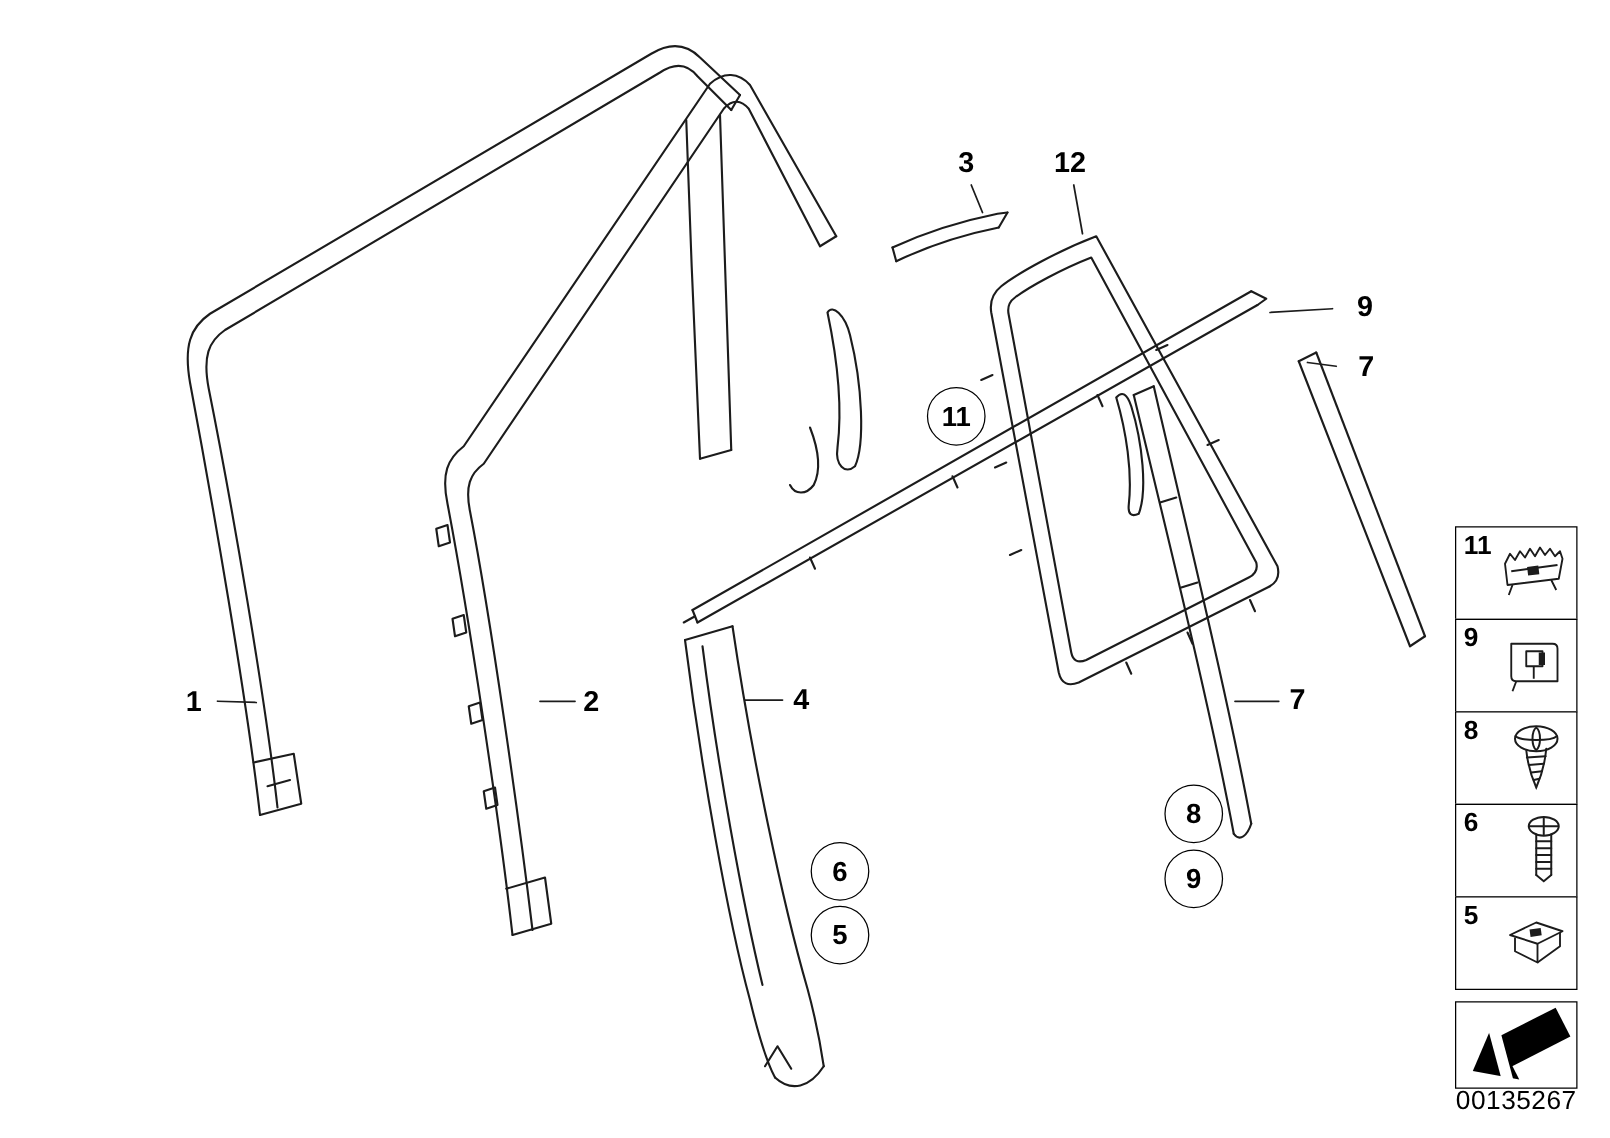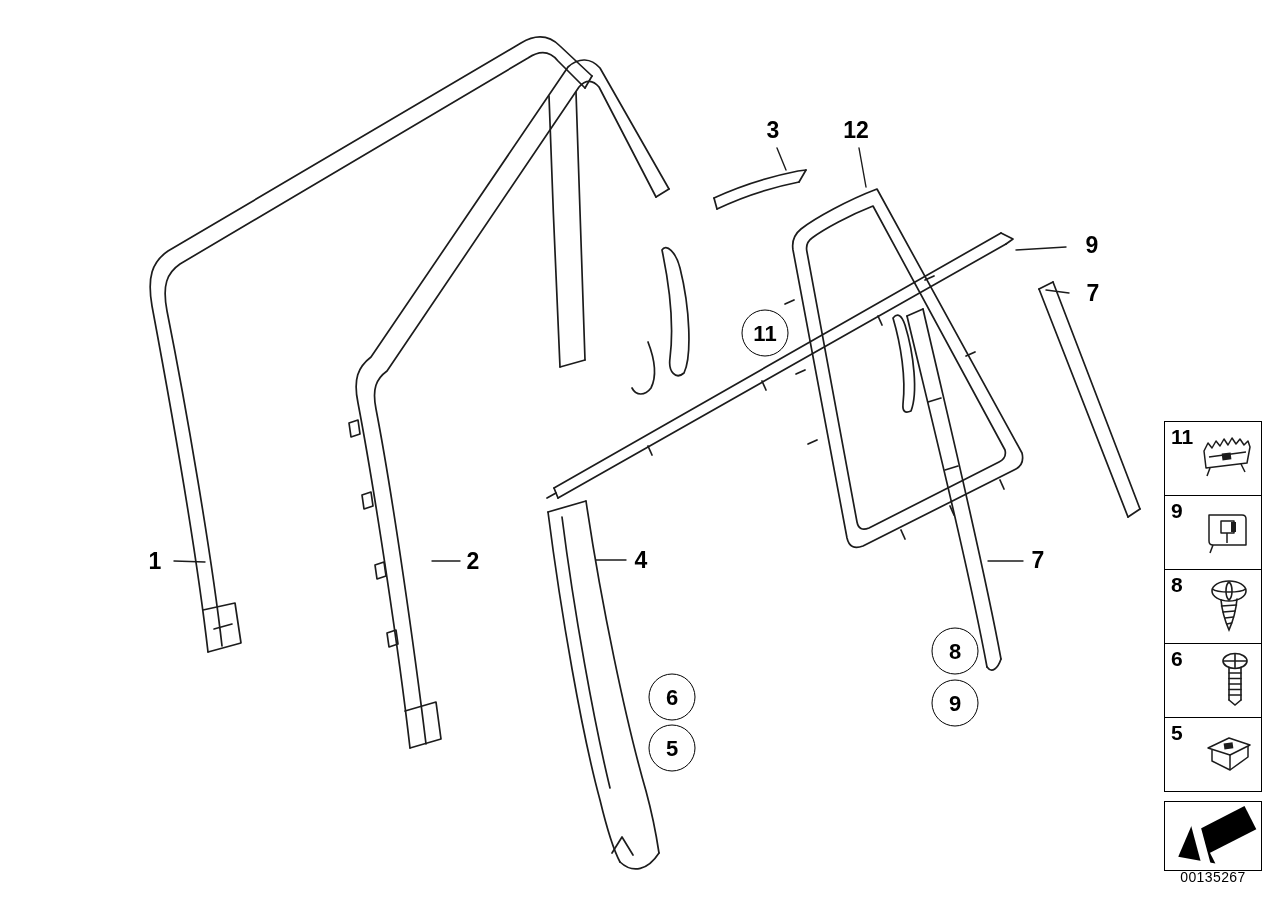--- a/index.html
+++ b/index.html
@@ -29,21 +29,21 @@
     position:absolute;left:6px;top:4px;font-weight:bold;font-size:21px;line-height:1;
   }
   .legend-icon{position:absolute;right:3px;top:50%;transform:translateY(-50%)}
   .arrow-box{
     position:absolute;left:1164px;top:801px;width:98px;height:70px;
     box-sizing:border-box;border:1.4px solid #000;background:#fff;
     display:flex;align-items:center;justify-content:center;
   }
   .doc-number{
     position:absolute;left:1158px;top:869px;width:110px;text-align:center;
-    font-size:14px;letter-spacing:.4px;
+    font-size:21px;letter-spacing:.4px;
   }
 </style>
 </head>
 <body>
 
 <div class="stage">
 
   <svg class="art" viewBox="0 0 1288 910" fill="none" stroke="#1c1c1c" stroke-width="1.7" stroke-linecap="round" stroke-linejoin="round">
 
     <g>

